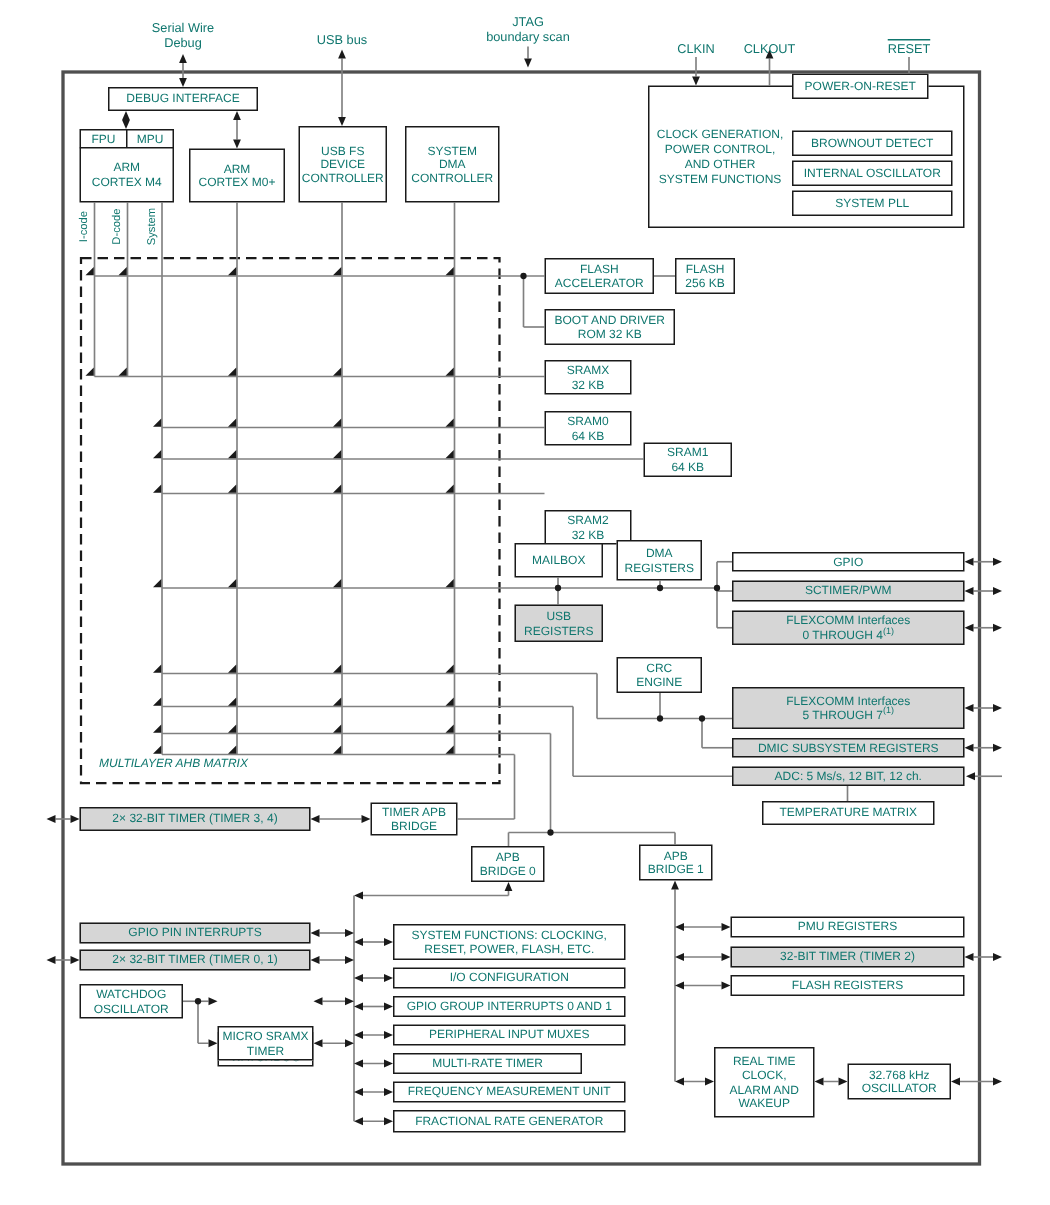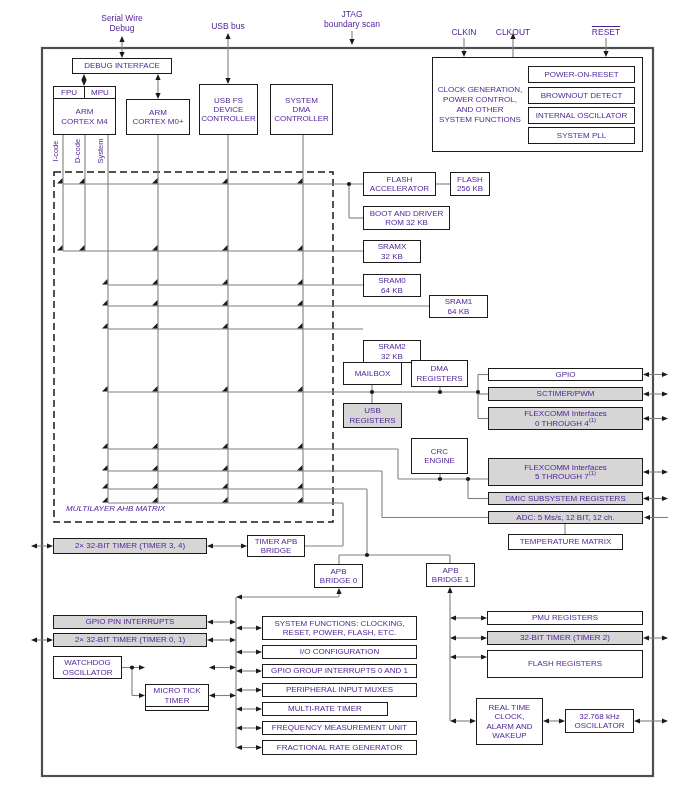--- a/index.html
+++ b/index.html
@@ -1,17 +1,17 @@
 <!DOCTYPE html>
 <html style="--gray: #d6d6d6; --border: #1a1a1a;"><head>
 <meta charset="utf-8">
 <style>
   html,body{margin:0;padding:0;background:#fff;}
   #stage{position:relative;width:700px;height:803px;background:#fff;
-         font-family:"Liberation Sans","DejaVu Sans",sans-serif;color:#4c1d95;overflow:hidden;}
+         font-family:"Liberation Sans","DejaVu Sans",sans-serif;color:#0f766e;overflow:hidden;}
   #wires{position:absolute;left:0;top:0;z-index:0;}
   .box{position:absolute;box-sizing:border-box;border:1.4px solid var(--border);
        background:#fff;display:flex;align-items:center;justify-content:center;
        text-align:center;font-size:8px;line-height:1.15;white-space:pre-line;z-index:2;}
   .gray{background:var(--gray);}
   .lbl{position:absolute;font-size:8.5px;line-height:1.2;text-align:center;white-space:pre-line;z-index:2;}
   .rot{position:absolute;width:36px;height:10px;font-size:7.5px;text-align:center;
        transform:rotate(-90deg);transform-origin:center;z-index:2;white-space:nowrap;}
   .plain{position:absolute;border:none;background:transparent;display:flex;align-items:center;
          justify-content:center;text-align:center;font-size:8px;line-height:1.25;white-space:pre-line;z-index:2;}
@@ -252,21 +252,21 @@
 CONTROLLER</div>
   <div class="box" style="left:270px;top:84px;width:63px;height:51px;">SYSTEM
 DMA
 CONTROLLER</div>
 
   <div class="box" style="left:432px;top:57px;width:211px;height:95px;"></div>
   <div class="plain" style="left:434px;top:59px;width:92px;height:91px;">CLOCK GENERATION,
 POWER CONTROL,
 AND OTHER
 SYSTEM FUNCTIONS</div>
-  <div class="box" style="left:528px;top:66px;width:107px;height:17px;">POWER-ON-RESET</div>
+  <div class="box" style="left:528px;top:49px;width:91px;height:17px;">POWER-ON-RESET</div>
   <div class="box" style="left:528px;top:87px;width:107px;height:17px;">BROWNOUT DETECT</div>
   <div class="box" style="left:528px;top:107px;width:107px;height:17px;">INTERNAL OSCILLATOR</div>
   <div class="box" style="left:528px;top:127px;width:107px;height:17px;">SYSTEM PLL</div>
 
   <div class="rot" style="left:38px;top:146px;">I-code</div>
   <div class="rot" style="left:60px;top:146px;">D-code</div>
   <div class="rot" style="left:83px;top:146px;">System</div>
   <div class="matrixlbl" style="left:66px;top:504px;font-style:italic;">MULTILAYER AHB MATRIX</div>
 
   <div class="box" style="left:363px;top:172px;width:73px;height:24px;">FLASH
@@ -288,21 +288,21 @@
   <div class="box" style="left:411px;top:360px;width:57px;height:27px;">DMA
 REGISTERS</div>
   <div class="box" style="left:488px;top:368px;width:155px;height:13px;">GPIO</div>
   <div class="box gray" style="left:488px;top:387px;width:155px;height:14px;">SCTIMER/PWM</div>
   <div class="box gray fc" style="left:488px;top:407px;width:155px;height:23px;">
     <div><span>FLEXCOMM Interfaces</span></div>
     <div><span>0 THROUGH 4</span><sup>(1)</sup></div>
   </div>
   <div class="box gray" style="left:343px;top:403px;width:59px;height:25px;">USB
 REGISTERS</div>
-  <div class="box" style="left:411px;top:438px;width:57px;height:36px;">CRC
+  <div class="box" style="left:411px;top:438px;width:57px;height:24px;">CRC
 ENGINE</div>
   <div class="box gray fc" style="left:488px;top:458px;width:155px;height:28px;">
     <div><span>FLEXCOMM Interfaces</span></div>
     <div><span>5 THROUGH 7</span><sup>(1)</sup></div>
   </div>
   <div class="box gray" style="left:488px;top:492px;width:155px;height:13px;">DMIC SUBSYSTEM REGISTERS</div>
   <div class="box gray" style="left:488px;top:511px;width:155px;height:13px;">ADC: 5 Ms/s, 12 BIT, 12 ch.</div>
   <div class="box" style="left:508px;top:534px;width:115px;height:16px;">TEMPERATURE MATRIX</div>
 
   <div class="box gray" style="left:53px;top:538px;width:154px;height:16px;">2× 32-BIT TIMER (TIMER 3, 4)</div>
@@ -312,34 +312,34 @@
 BRIDGE 0</div>
   <div class="box" style="left:426px;top:563px;width:49px;height:24px;">APB
 BRIDGE 1</div>
 
   <div class="box gray" style="left:53px;top:615px;width:154px;height:14px;">GPIO PIN INTERRUPTS</div>
   <div class="box gray" style="left:53px;top:633px;width:154px;height:14px;">2× 32-BIT TIMER (TIMER 0, 1)</div>
   <div class="box" style="left:53px;top:656px;width:69px;height:23px;">WATCHDOG
 OSCILLATOR</div>
   <div class="box" style="left:145px;top:688px;width:64px;height:23px;">WINDOWED
 WATCHDOG</div>
-  <div class="box" style="left:145px;top:684px;width:64px;height:23px;">MICRO TICK
+  <div class="box" style="left:145px;top:684px;width:64px;height:23px;">MICRO SRAMX
 TIMER</div>
 
   <div class="box" style="left:262px;top:616px;width:155px;height:24px;">SYSTEM FUNCTIONS: CLOCKING,
 RESET, POWER, FLASH, ETC.</div>
   <div class="box" style="left:262px;top:645px;width:155px;height:14px;">I/O CONFIGURATION</div>
   <div class="box" style="left:262px;top:664px;width:155px;height:14px;">GPIO GROUP INTERRUPTS 0 AND 1</div>
   <div class="box" style="left:262px;top:683px;width:155px;height:14px;">PERIPHERAL INPUT MUXES</div>
   <div class="box" style="left:262px;top:702px;width:126px;height:14px;">MULTI-RATE TIMER</div>
   <div class="box" style="left:262px;top:721px;width:155px;height:14px;">FREQUENCY MEASUREMENT UNIT</div>
   <div class="box" style="left:262px;top:740px;width:155px;height:15px;">FRACTIONAL RATE GENERATOR</div>
 
   <div class="box" style="left:487px;top:611px;width:156px;height:14px;">PMU REGISTERS</div>
   <div class="box gray" style="left:487px;top:631px;width:156px;height:14px;">32-BIT TIMER (TIMER 2)</div>
-  <div class="box" style="left:487px;top:650px;width:156px;height:28px;">FLASH REGISTERS</div>
+  <div class="box" style="left:487px;top:650px;width:156px;height:14px;">FLASH REGISTERS</div>
   <div class="box" style="left:476px;top:698px;width:67px;height:47px;">REAL TIME
 CLOCK,
 ALARM AND
 WAKEUP</div>
   <div class="box" style="left:565px;top:709px;width:69px;height:24px;">32.768 kHz
 OSCILLATOR</div>
 </div>
 
 </body></html>

